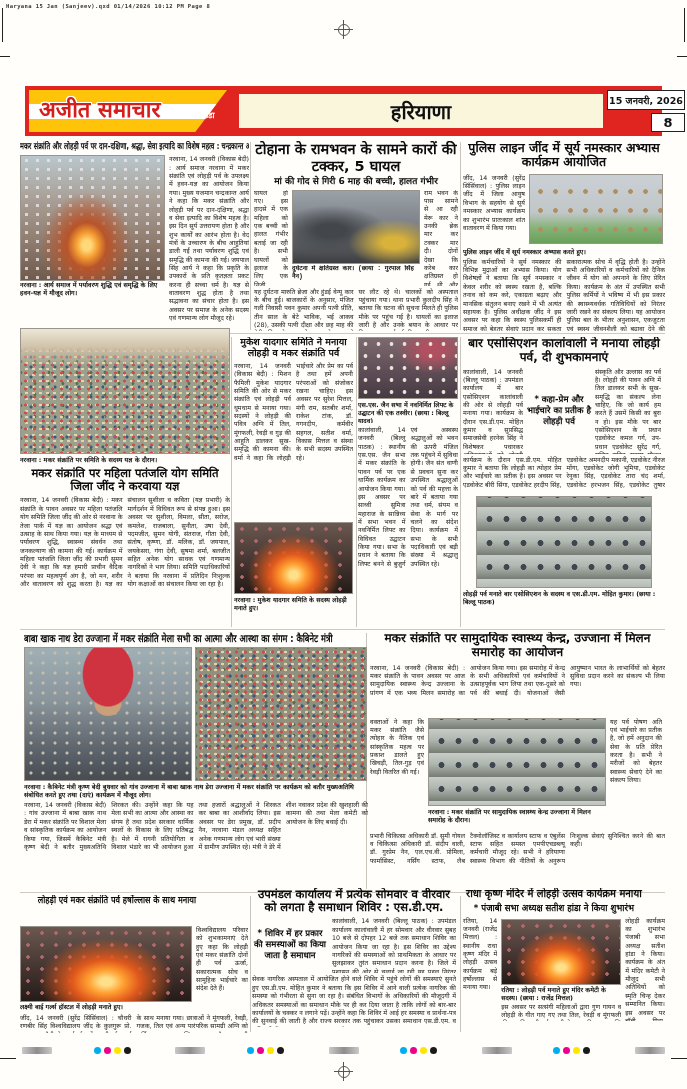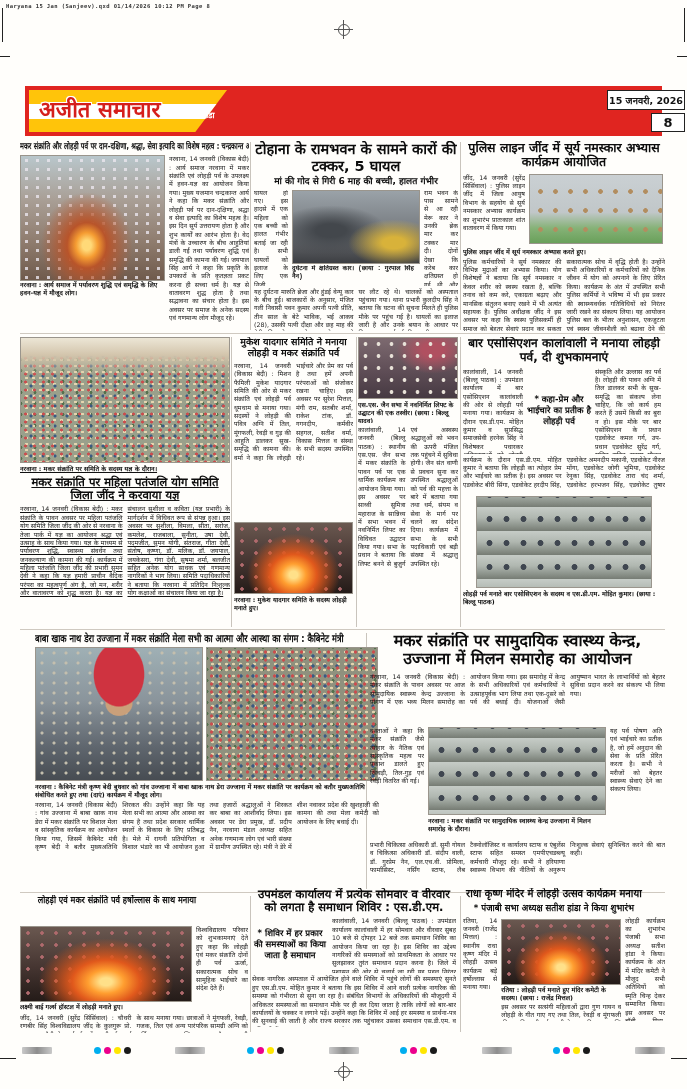--- a/index.html
+++ b/index.html
@@ -108,20 +108,21 @@
   <div class="reg" style="left:334px;top:1062px;">
       <span class="c"></span>
     </div>
 
   <div class="masthead">
     <div class="mh-yellow">
       <div class="mh-stripe"></div>
     </div>
     <div class="mh-name">अजीत समाचार</div>
     <div class="mh-edition">बठिंडा</div>
+    <div class="mh-center">हरियाणा</div>
     <div class="mh-date">15 जनवरी, 2026</div>
     <div class="mh-page">8</div>
   </div>
 
   <div class="hd" style="left:20px;top:333px;width:645px;"></div>
   <div class="hd" style="left:20px;top:629px;width:645px;"></div>
   <div class="hd" style="left:20px;top:892px;width:645px;"></div>
   <div class="vd" style="left:250px;top:142px;height:188px;"></div>
   <div class="vd" style="left:460px;top:142px;height:188px;"></div>
   <div class="vd" style="left:231px;top:337px;height:290px;"></div>
@@ -159,21 +160,21 @@
   <div class="art" style="left:463px;top:141px;width:202px;height:190px;">
     <div class="hl" style="font-size:12.5px;">पुलिस लाइन जींद में सूर्य नमस्कार अभ्यास कार्यक्रम आयोजित</div>
     <div class="row" style="margin-top:4px;">
       <div class="bt" style="width:62px;height:72px;">जींद, 14 जनवरी (सुरेंद्र सिंसिंवाल) : पुलिस लाइन जींद में जिला आयुष विभाग के सहयोग से सूर्य नमस्कार अभ्यास कार्यक्रम का शुभारंभ प्रातःकाल शांत वातावरण में किया गया।</div>
       <div class="ph ph-surya" style="width:134px;height:70px;flex:none;"></div>
     </div>
     <div class="cap" style="margin-top:2px;height:8px;">पुलिस लाइन जींद में सूर्य नमस्कार अभ्यास करते हुए।</div>
     <div class="bt cols2" style="height:92px;margin-top:2px;">पुलिस कर्मचारियों ने सूर्य नमस्कार की विभिन्न मुद्राओं का अभ्यास किया। योग विशेषज्ञों ने बताया कि सूर्य नमस्कार न केवल शरीर को स्वस्थ रखता है, बल्कि तनाव को कम करे, एकाग्रता बढ़ाए और मानसिक संतुलन बनाए रखने में भी अत्यंत सहायक है। पुलिस अधीक्षक जींद ने इस अवसर पर कहा कि स्वस्थ पुलिसकर्मी ही समाज को बेहतर सेवाएं प्रदान कर सकता है। नियमित योग, व्यायाम और अनुशासित जीवनशैली से पुलिस बल की कार्यक्षमता एवं सकारात्मक सोच में वृद्धि होती है। उन्होंने सभी अधिकारियों व कर्मचारियों को दैनिक जीवन में योग को अपनाने के लिए प्रेरित किया। कार्यक्रम के अंत में उपस्थित सभी पुलिस कर्मियों ने भविष्य में भी इस प्रकार की स्वास्थ्यवर्धक गतिविधियों को निरंतर जारी रखने का संकल्प लिया। यह आयोजन पुलिस बल के भीतर अनुशासन, एकजुटता एवं स्वस्थ जीवनशैली को बढ़ावा देने की दिशा में एक सराहनीय पहल सिद्ध हुआ।</div>
   </div>
 
-  <div class="art" style="left:20px;top:337px;width:210px;height:290px;text-decoration:underline;">
+  <div class="art" style="left:20px;top:328px;width:210px;height:290px;">
     <div class="ph ph-yogacrowd" style="height:126px;"></div>
     <div class="cap" style="margin-top:2px;height:8px;">नरवाना : मकर संक्रांति पर समिति के सदस्य यज्ञ के दौरान।</div>
     <div class="hl" style="font-size:11.5px;margin-top:3px;">मकर संक्रांति पर महिला पतंजलि योग समिति जिला जींद ने करवाया यज्ञ</div>
     <div class="bt cols2" style="height:116px;margin-top:3px;">नरवाना, 14 जनवरी (विकास बेदी) : मकर संक्रांति के पावन अवसर पर महिला पतंजलि योग समिति जिला जींद की ओर से नरवाना के तेजा पार्क में यज्ञ का आयोजन श्रद्धा एवं उत्साह के साथ किया गया। यज्ञ के माध्यम से पर्यावरण शुद्धि, स्वास्थ्य संवर्धन तथा जनकल्याण की कामना की गई। कार्यक्रम में महिला पतंजलि जिला जींद की प्रभारी सुमन देवी ने कहा कि यज्ञ हमारी प्राचीन वैदिक परंपरा का महत्वपूर्ण अंग है, जो मन, शरीर और वातावरण को शुद्ध करता है। यज्ञ का संचालन सुशीला व कविता (यज्ञ प्रभारी) के मार्गदर्शन में विधिवत रूप से संपन्न हुआ। इस अवसर पर सुशीला, विमला, सीता, सरोज, कमलेश, राजबाला, सुनीता, उषा देवी, पदमजीत, सुमन योगी, संतराज, गीता देवी, संतोष, कृष्णा, डॉ. मलिक, डॉ. जयपाल, जयकेसरा, गंगा देवी, सुषमा शर्मा, बलजीत सहित अनेक योग साधक एवं गणमान्य नागरिकों ने भाग लिया। समिति पदाधिकारियों ने बताया कि नरवाना में प्रतिदिन निःशुल्क योग कक्षाओं का संचालन किया जा रहा है।</div>
   </div>
 
   <div class="art" style="left:234px;top:337px;width:119px;height:290px;">
     <div class="hl" style="font-size:9.5px;">मुकेश यादगार समिति ने मनाया लोहड़ी व मकर संक्रांति पर्व</div>
     <div class="bt cols2" style="height:158px;margin-top:3px;">नरवाना, 14 जनवरी (विकास बेदी) : मिशन फैमिली मुकेश यादगार समिति की ओर से मकर संक्रांति एवं लोहड़ी पर्व धूमधाम से मनाया गया। सदस्यों ने लोहड़ी की पवित्र अग्नि में तिल, मूंगफली, रेवड़ी व गुड़ की आहुति डालकर सुख-समृद्धि की कामना की। वर्मा ने कहा कि लोहड़ी भाईचारे और प्रेम का पर्व है तथा हमें अपनी परंपराओं को संजोकर रखना चाहिए। इस अवसर पर सुरेश मित्तल, मंगी राम, सतबीर शर्मा, राकेश टांक, डॉ. गगनदीप, कर्मवीर सहगल, सतीश वर्मा, विकास मित्तल व संस्था के सभी सदस्य उपस्थित रहे।</div>
     <div class="ph ph-bonfire" style="height:72px;margin-top:2px;"></div>
@@ -191,32 +192,32 @@
     <div class="row" style="margin-top:3px;">
       <div class="bt" style="width:60px;height:86px;">कालांवाली, 14 जनवरी (बिल्लू पाठक) : उपमंडल कार्यालय में बार एसोसिएशन कालांवाली की ओर से लोहड़ी पर्व मनाया गया। कार्यक्रम के दौरान एस.डी.एम. मोहित कुमार व सुप्रसिद्ध समाजसेवी हरनेक सिंह ने विशेषकर पधारकर अधिवक्ताओं को लोहड़ी पर्व की शुभकामनाएं दीं।</div>
       <div class="pq" style="width:64px;font-size:8.5px;height:86px;display:flex;align-items:center;">* कहा-प्रेम और भाईचारे का प्रतीक है लोहड़ी पर्व</div>
       <div class="bt" style="width:66px;height:86px;">संस्कृति और उल्लास का पर्व है। लोहड़ी की पावन अग्नि में तिल डालकर सभी के सुख-समृद्धि का संकल्प लेना चाहिए, कि जो कार्य हम करते हैं उसमें किसी का बुरा न हो। इस मौके पर बार एसोसिएशन के प्रधान एडवोकेट कमल गर्ग, उप-प्रधान एडवोकेट सुरेंद्र गर्ग, सचिव सहित सदस्य मौजूद रहे।</div>
     </div>
     <div class="bt cols2" style="height:38px;margin-top:2px;">कार्यक्रम के दौरान एस.डी.एम. मोहित कुमार ने बताया कि लोहड़ी का त्योहार प्रेम और भाईचारे का प्रतीक है। इस अवसर पर एडवोकेट बीरी सिंगा, एडवोकेट हरदीप सिंह, एडवोकेट अमनदीप मकानी, एडवोकेट नीरज मोंगा, एडवोकेट जोगी भूमिया, एडवोकेट रेनूका सिंह, एडवोकेट तारा चंद शर्मा, एडवोकेट हरभजन सिंह, एडवोकेट तुषार गर्ग, एडवोकेट गुरपाल सिंह सहित कई सदस्य मौजूद रहे।</div>
     <div class="ph ph-fog" style="width:176px;height:92px;margin:2px 0 0 13px;"></div>
     <div class="cap" style="margin-top:2px;height:16px;">लोहड़ी पर्व मनाते बार एसोसिएशन के सदस्य व एस.डी.एम. मोहित कुमार। (छाया : बिल्लू पाठक)</div>
   </div>
 
-  <div class="art" style="left:35px;top:632px;width:344px;height:258px;">
+  <div class="art" style="left:24px;top:632px;width:344px;height:258px;">
     <div class="hl hl-squeeze" style="font-size:10.5px;transform:scaleX(.78);transform-origin:left;">बाबा खाक नाथ डेरा उज्जाना में मकर संक्रांति मेला सभी का आत्मा और आस्था का संगम : कैबिनेट मंत्री</div>
     <div class="row" style="margin-top:3px;gap:3px;">
       <div class="ph ph-minister" style="width:168px;height:134px;flex:none;"></div>
       <div class="ph ph-crowd" style="width:172px;height:134px;flex:none;"></div>
     </div>
     <div class="cap" style="margin-top:2px;height:16px;">नरवाना : कैबिनेट मंत्री कृष्ण बेदी बुधवार को गांव उज्जाना में बाबा खाक नाथ डेरा उज्जाना में मकर संक्रांति पर कार्यक्रम को बतौर मुख्यअतिथि संबोधित करते हुए तथा (दाएं) कार्यक्रम में मौजूद लोग।</div>
     <div class="bt cols4" style="height:78px;margin-top:2px;">नरवाना, 14 जनवरी (विकास बेदी) : गांव उज्जाना में बाबा खाक नाथ डेरा में मकर संक्रांति पर विशाल मेला व सांस्कृतिक कार्यक्रम का आयोजन किया गया, जिसमें कैबिनेट मंत्री कृष्ण बेदी ने बतौर मुख्यअतिथि शिरकत की। उन्होंने कहा कि यह मेला सभी का आत्मा और आस्था का संगम है तथा प्रदेश सरकार धार्मिक स्थलों के विकास के लिए प्रतिबद्ध है। मेले में रागनी प्रतियोगिता व विशाल भंडारे का भी आयोजन हुआ तथा हजारों श्रद्धालुओं ने शिरकत कर बाबा का आशीर्वाद लिया। इस अवसर पर डेरा प्रमुख, डॉ. प्रदीप नैन, नरवाना मंडल अध्यक्ष सहित अनेक गणमान्य लोग एवं भारी संख्या में ग्रामीण उपस्थित रहे। मंत्री ने डेरे में शीश नवाकर प्रदेश की खुशहाली की कामना की तथा मेला कमेटी को आयोजन के लिए बधाई दी।</div>
   </div>
 
   <div class="art" style="left:370px;top:632px;width:295px;height:258px;">
-    <div class="hl" style="font-size:16px;">मकर संक्रांति पर सामुदायिक स्वास्थ्य केन्द्र, उज्जाना में मिलन समारोह का आयोजन</div>
+    <div class="hl" style="font-size:12px;">मकर संक्रांति पर सामुदायिक स्वास्थ्य केन्द्र, उज्जाना में मिलन समारोह का आयोजन</div>
     <div class="bt cols3" style="height:52px;margin-top:4px;">नरवाना, 14 जनवरी (विकास बेदी) : मकर संक्रांति के पावन अवसर पर आज सामुदायिक स्वास्थ्य केन्द्र उज्जाना के प्रांगण में एक भव्य मिलन समारोह का आयोजन किया गया। इस समारोह में केन्द्र के सभी अधिकारियों एवं कर्मचारियों ने उत्साहपूर्वक भाग लिया तथा एक-दूसरे को पर्व की बधाई दी। योजनाओं जैसी आयुष्मान भारत के लाभार्थियों को बेहतर सुविधा प्रदान करने का संकल्प भी लिया गया।</div>
     <div class="row" style="margin-top:2px;">
       <div class="bt" style="width:54px;height:112px;">वक्ताओं ने कहा कि मकर संक्रांति जैसे त्योहार के नैतिक एवं सांस्कृतिक महत्व पर प्रकाश डालते हुए खिचड़ी, तिल-गुड़ एवं रेवड़ी वितरित की गई।</div>
       <div style="width:178px;flex:none;">
         <div class="ph ph-fog" style="height:88px;"></div>
         <div class="cap" style="margin-top:2px;height:16px;">नरवाना : मकर संक्रांति पर सामुदायिक स्वास्थ्य केन्द्र उज्जाना में मिलन समारोह के दौरान।</div>
       </div>
       <div class="bt" style="width:52px;height:112px;">यह पर्व पोषण अति एवं भाईचारे का प्रतीक है, जो हमें अनुदान की सेवा के प्रति प्रेरित करता है। सभी ने मरीजों को बेहतर स्वास्थ्य सेवाएं देने का संकल्प लिया।</div>
     </div>
     <div class="bt cols3" style="height:46px;margin-top:2px;">प्रभारी चिकित्सा अधिकारी डॉ. सुमी गोयल व चिकित्सा अधिकारी डॉ. संदीप वाली, डॉ. गुरप्रेम नैन, एल.एच.वी. प्रोमिला, फार्मासिस्ट, नर्सिंग स्टाफ, लैब टैक्नोलॉजिस्ट व कार्यालय स्टाफ व एंबुलेंस स्टाफ सहित समस्त एमपीएचडब्ल्यू कर्मचारी मौजूद रहे। सभी ने हरियाणा स्वास्थ्य विभाग की नीतियों के अनुरूप निःशुल्क सेवाएं सुनिश्चित करने की बात कही।</div>

